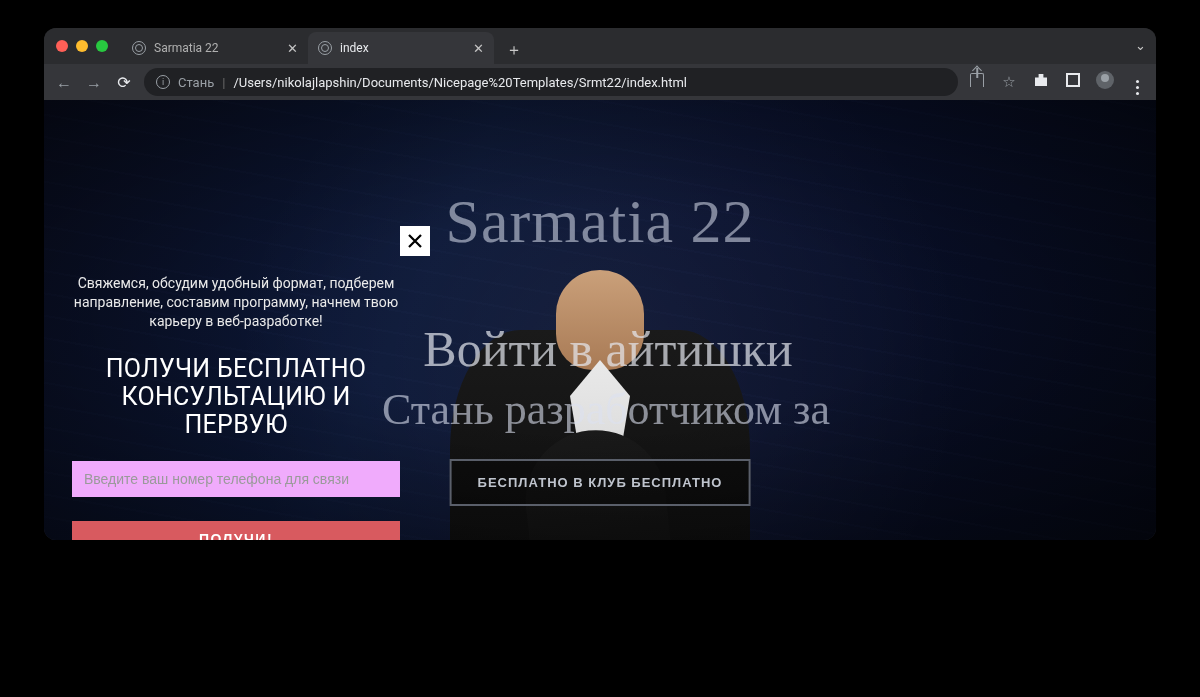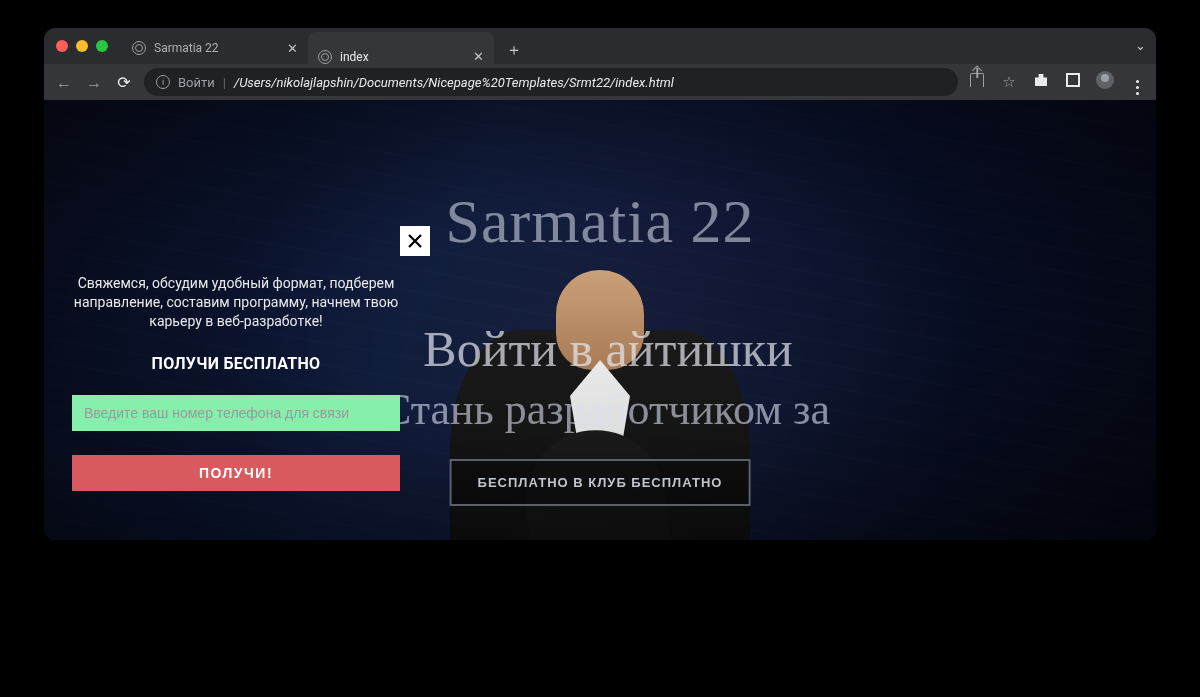--- a/index.html
+++ b/index.html
@@ -36,21 +36,21 @@
   width: 186px;
   padding: 0 10px;
   color: #c9c9c9;
   font-size: 12px;
   border-top-left-radius: 8px;
   border-top-right-radius: 8px;
   gap: 8px;
   position: relative;
 }
 .tab.inactive { background: transparent; color: #b0b0b0; }
-.tab.active { background: #35363a; color: #e8eaed; align-items: flex-end; }
+.tab.active { background: #35363a; color: #e8eaed; }
 .tab .favicon {
   width: 14px; height: 14px; border-radius: 50%;
   border: 1.5px solid #9aa0a6;
   position: relative;
   flex-shrink: 0;
 }
 .tab .favicon::before {
   content: ""; position: absolute; left: 2px; top: 2px; width: 6px; height: 6px;
   border: 1px solid #9aa0a6; border-radius: 50%;
 }
@@ -83,21 +83,21 @@
   display: flex; align-items: center; padding: 0 12px; gap: 8px;
   color: #bdbdbd; font-size: 13px;
 }
 .omnibox .info-icon {
   width: 14px; height: 14px; border: 1.4px solid #9aa0a6; border-radius: 50%;
   display: inline-flex; align-items: center; justify-content: center;
   font-size: 9px; color: #9aa0a6; line-height: 1;
 }
 .omnibox .label { color: #9aa0a6; }
 .omnibox .sep { color: #6a6a6a; }
-.omnibox .path { color: #e8eaed; font-style: italic; }
+.omnibox .path { color: #e8eaed; }
 .tool-icons { display: flex; gap: 14px; align-items: center; }
 .tool-icons .ico { color: #e8eaed; font-size: 15px; cursor: pointer; width: 18px; text-align: center; }
 .tool-icons .ico.dim { color: #9aa0a6; }
 .avatar { width: 18px; height: 18px; border-radius: 50%; background: #5f6368; display:inline-block; position:relative;}
 .avatar::before{content:"";position:absolute;top:3px;left:5px;width:8px;height:8px;border-radius:50%;background:#9aa0a6;}
 
 
 .viewport {
   position: relative;
   width: 100%;
@@ -218,25 +218,25 @@
   color: #000;
   display: flex; align-items: center; justify-content: center;
   cursor: pointer;
 }
 .close-btn svg { width: 18px; height: 18px; }
 
 .modal .desc {
   font-size: 14px; line-height: 1.35; color: #eaeaea; margin-bottom: 16px;
 }
 .modal .headline {
-  font-size: 16px; font-weight: 700; letter-spacing: 0.3px; line-height: 1.12;
+  font-size: 25px; font-weight: 400; letter-spacing: 0.3px; line-height: 1.12;
   text-transform: uppercase; margin-bottom: 22px; margin-top: 24px;
 }
 .modal .field {
-  width: 100%; height: 36px; background: #86efac; border: none;
+  width: 100%; height: 36px; background: #f0abfc; border: none;
   padding: 16px 12px; font-size: 14px; color: #333;
 }
 .modal .field::placeholder { color: #9a9a9a; }
 .modal .go {
   margin-top: 24px;
   width: 100%; height: 36px;
   background: #d85a5f; color: #fff;
   border: none; font-size: 14px; font-weight: 700; letter-spacing: 1.5px;
   cursor: pointer;
 }
@@ -280,21 +280,21 @@
     </div>
     <div class="chev-down">⌄</div>
   </div>
 
   <div class="toolbar">
     <div class="nav-icon">←</div>
     <div class="nav-icon">→</div>
     <div class="nav-icon enabled">⟳</div>
     <div class="omnibox">
       <span class="info-icon">i</span>
-      <span class="label">Войти</span>
+      <span class="label">Стань</span>
       <span class="sep">|</span>
       <span class="path">/Users/nikolajlapshin/Documents/Nicepage%20Templates/Srmt22/index.html</span>
     </div>
     <div class="tool-icons">
       <span class="ico dim"><span class="share-icon"></span></span>
       <span class="ico dim star-icon">☆</span>
       <span class="ico"><span class="puzzle"></span></span>
       <span class="ico"><span class="square-outline"></span></span>
       <span class="ico"><span class="avatar"></span></span>
       <span class="ico"><span class="kebab">
@@ -328,20 +328,21 @@
       <div class="modal">
         <div class="modal-backdrop"></div>
         <div class="close-btn">
           <svg viewBox="0 0 24 24">
               <path d="M4 4 L20 20 M20 4 L4 20" stroke="#000" stroke-width="3" fill="none"></path>
             </svg>
         </div>
         <p class="desc">Свяжемся, обсудим удобный формат, подберем направление, составим программу, начнем твою карьеру в веб-разработке!</p>
         <div class="headline">
           <div>ПОЛУЧИ БЕСПЛАТНО</div>
+          <div>КОНСУЛЬТАЦИЮ И ПЕРВУЮ</div>
         </div>
         <input class="field" type="text" placeholder="Введите ваш номер телефона для связи" style="">
         <button class="go">ПОЛУЧИ!</button>
       </div>
     </div>
 
   </div>
 </div>
 
 </body></html>

